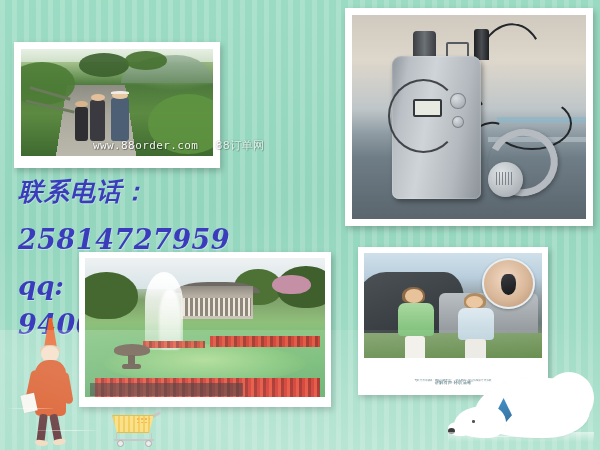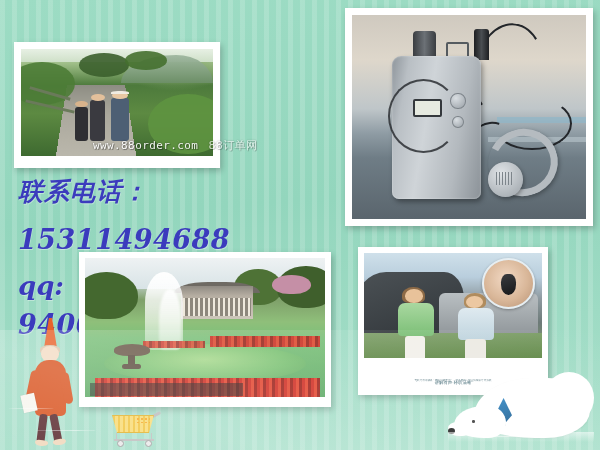--- a/index.html
+++ b/index.html
@@ -197,21 +197,21 @@
     text-align:center; font-size:4.4px; line-height:6px; color:#3f6773;}
 
   
   #watermark {
     position:absolute; left:93px; top:138px;
     font-family:"DejaVu Sans Mono", monospace;
     font-size:11px; letter-spacing:.4px; white-space:nowrap;
     color:#ffffff; text-shadow:0 0 2px rgba(0,0,0,.55), 1px 1px 0 rgba(0,0,0,.3);
     opacity:.92;
   }
-  #watermark .cn { font-family:"DejaVu Sans", sans-serif; opacity:.75; margin-left:3px; }
+  #watermark .cn { font-family:"DejaVu Sans", sans-serif; opacity:.75; margin-left:10px; }
 
   
   #contact-block { position:absolute; left:18px; top:176px; width:300px; }
   .contact-line {
     color:#3b3bbd; font-style:italic; font-weight:bold;
     font-family:Liberation Sans, sans-serif;
     text-shadow:0.5px 0.5px 0 rgba(255,255,255,.35);
     white-space:nowrap;
   }
   #contact-label { font-size:25px; line-height:30px; letter-spacing:1px; }
@@ -346,21 +346,21 @@
         </div>
 
         <div class="ear-hook"></div>
         <div class="ear-bud"></div>
       </div>
     </div>
   </div>
 
   <div id="contact-block">
     <div class="contact-line" id="contact-label">联系电话：</div>
-    <div class="contact-line" id="contact-phone">15311494688</div>
+    <div class="contact-line" id="contact-phone">25814727959</div>
     <div class="contact-line" id="contact-qq-label">qq:</div>
     <div class="contact-line" id="contact-qq">940010969</div>
   </div>
 
   <div class="photo" id="photo-garden">
     <div class="inner">
       <div class="garden-scene">
         <div class="g-sky"></div>
         <div class="g-trees gt1"></div>
         <div class="g-trees gt2"></div>

